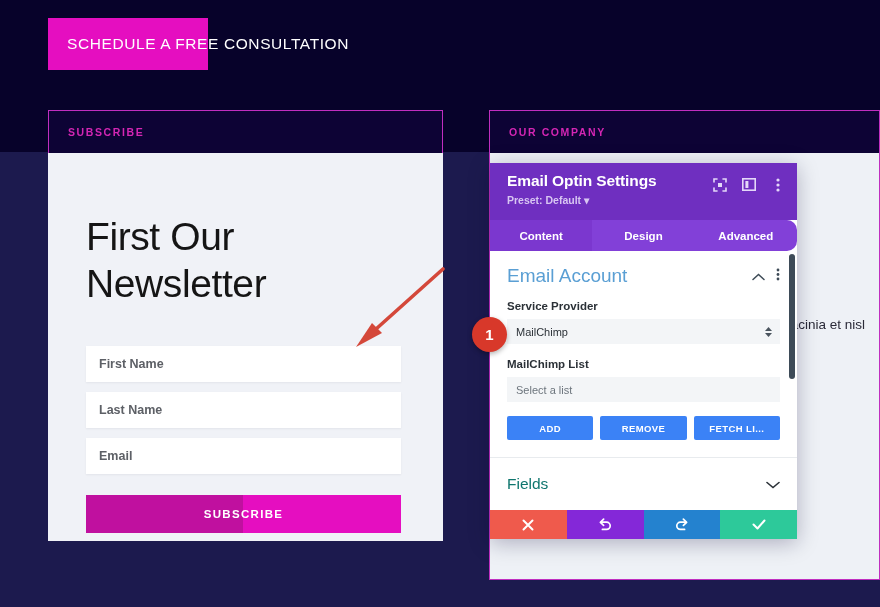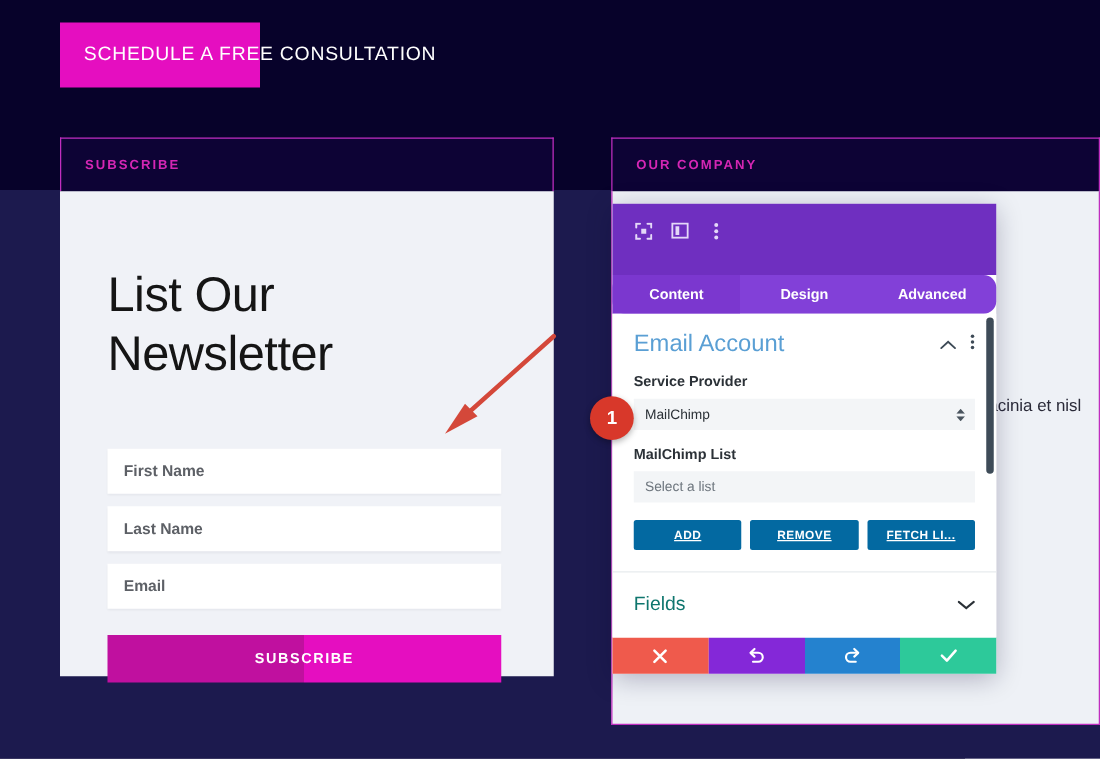--- a/index.html
+++ b/index.html
@@ -74,21 +74,21 @@
   }
   .newsletter-title {
     font-family: "Liberation Sans", sans-serif;
     font-size: 39px;
     line-height: 47px;
     font-weight: 400;
     color: #151515;
     letter-spacing: -0.4px;
     margin-top: 22px;
   }
-  .form-fields { margin-top: 52px; }
+  .form-fields { margin-top: 39px; }
   .form-input {
     display: block;
     width: 315px; height: 36px;
     background: #ffffff;
     border: none;
     outline: none;
     font-family: "Liberation Sans", sans-serif;
     font-size: 12.5px;
     font-weight: bold;
     color: #5d6066;
@@ -227,32 +227,31 @@
   .select-arrows {
     position: absolute; right: 8px; top: 50%;
     transform: translateY(-50%);
     display: flex; flex-direction: column; gap: 2px;
   }
   .select-box.placeholder { color: #6d757d; }
   .btn-row { display: flex; gap: 7px; padding-bottom: 17px; }
   .dark-btn {
     flex: 1;
     height: 24px;
-    background: #0369a1;
+    background: #3b82f6;
     color: #ffffff;
     border: none;
     border-radius: 2px;
     font-size: 9.5px;
     font-weight: bold;
     letter-spacing: 0.4px;
     cursor: pointer;
     font-family: "Liberation Sans", sans-serif;
     overflow: hidden;
     white-space: nowrap;
-    text-decoration: underline;
   }
   .acc-closed {
     border-top: 1px solid #e8ebee;
     height: 53px;
     padding: 0 17px;
     display: flex; align-items: center; justify-content: space-between;
     cursor: pointer;
   }
   .acc-title-closed { font-size: 15.5px; color: #0f766e; }
   .modal-footer { display: flex; height: 29px; }
@@ -304,21 +303,21 @@
   <div class="cta-wrap">
     <div class="cta-btn"></div>
     <div class="cta-label">SCHEDULE A FREE CONSULTATION</div>
   </div>
 
   <div id="left-card">
     <div class="card-header">
       <span class="card-eyebrow">SUBSCRIBE</span>
     </div>
     <div class="card-body">
-      <div class="newsletter-title">List Our Newsletter</div>
+      <div class="newsletter-title">First Our Newsletter</div>
 
       <svg class="arrow-annot" viewBox="0 0 110 95">
         <line x1="101" y1="8" x2="24" y2="77" stroke="#d4483a" stroke-width="3.6" stroke-linecap="round"></line>
         <polygon points="14,86 40,72 30,62" fill="#d4483a"></polygon>
       </svg>
 
       <div class="form-fields">
         <input class="form-input" type="text" placeholder="First Name" style="">
         <input class="form-input" type="text" placeholder="Last Name" style="">
         <input class="form-input" type="text" placeholder="Email" style="">
@@ -332,20 +331,27 @@
       <span class="card-eyebrow">OUR COMPANY</span>
     </div>
     <div class="card-body">
       <div class="company-text">id dui nia in, lacinia et nisl</div>
     </div>
   </div>
 
   <div id="divi-modal">
 
     <div class="modal-titlebar">
+      <div>
+        <div class="modal-title">Email Optin Settings</div>
+        <div class="modal-preset">
+          <span>Preset: Default</span>
+          <span> ▾</span>
+        </div>
+      </div>
       <div class="titlebar-icons">
         <span class="tb-icon">
           <svg width="14" height="14" viewBox="0 0 14 14" fill="none">
             <path d="M1 4V1h3M10 1h3v3M13 10v3h-3M4 13H1v-3" stroke="#e4d8f8" stroke-width="1.6" stroke-linecap="round"></path>
             <rect x="5" y="5" width="4" height="4" fill="#e4d8f8"></rect>
           </svg>
         </span>
         <span class="tb-icon">
           <svg width="14" height="13" viewBox="0 0 14 13">
             <rect x="0.8" y="0.8" width="12.4" height="11.4" stroke="#e4d8f8" stroke-width="1.6" fill="none"></rect>

